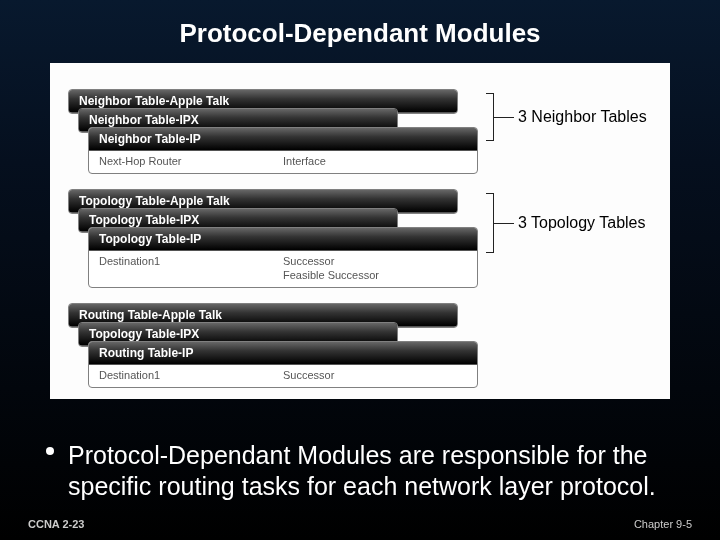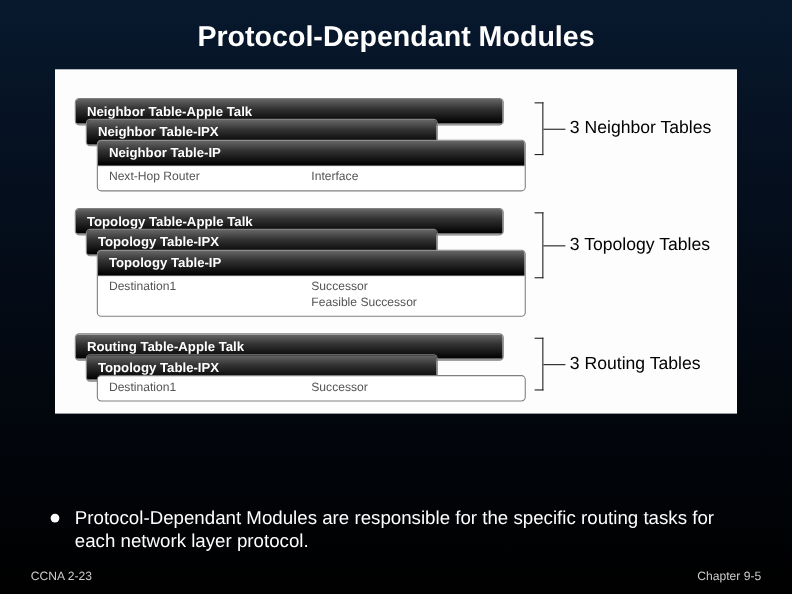--- a/index.html
+++ b/index.html
@@ -81,21 +81,21 @@
     border-top: 1px solid #222;
     border-bottom: 1px solid #222;
     width: 8px;
   }
   .bullet-block {
     position: absolute;
     left: 46px;
     right: 40px;
     bottom: 38px;
     color: #fff;
-    font-size: 17px;
+    font-size: 25px;
     line-height: 1.25;
   }
   .bullet-block .li {
     position: relative;
     padding-left: 22px;
   }
   .bullet-block .dot {
     position: absolute;
     left: 0;
     top: 7px;
@@ -103,20 +103,21 @@
     height: 8px;
     background: #fff;
     border-radius: 50%;
   }
   .footer-left {
     position: absolute;
     left: 28px;
     bottom: 10px;
     color: #ccc;
     font-size: 11px;
+    font-weight: bold;
   }
   .footer-right {
     position: absolute;
     right: 28px;
     bottom: 10px;
     color: #ccc;
     font-size: 11px;
   }
 </style>
 </head>
@@ -185,34 +186,30 @@
 
     <div class="group" style="margin-bottom:0;">
       <div class="cards">
         <div class="card card-offset0">
           <div class="card-header">Routing Table-Apple Talk</div>
         </div>
         <div class="card card-offset1">
           <div class="card-header">Topology Table-IPX</div>
         </div>
         <div class="card card-offset2">
+          <div class="card-header">Routing Table-IP</div>
           <div class="card-body">
             <div class="col1">
                 <div class="card-row">Destination1</div>
               </div>
             <div class="col2">
                 <div class="card-row">Successor</div>
               </div>
           </div>
         </div>
-      </div>
-      <div class="bracket-wrap" style="top:4px;">
-        <div class="bracket" style="height:48px;"></div>
-        <div class="annot-line-h"></div>
-        <div class="annot-text">3 Routing Tables</div>
       </div>
     </div>
 
   </div>
 
   <div class="bullet-block">
     <div class="li">
       <span class="dot"></span>
       <span>Protocol-Dependant Modules</span><span> are responsible for the specific routing tasks for each network layer protocol.</span>
     </div>

